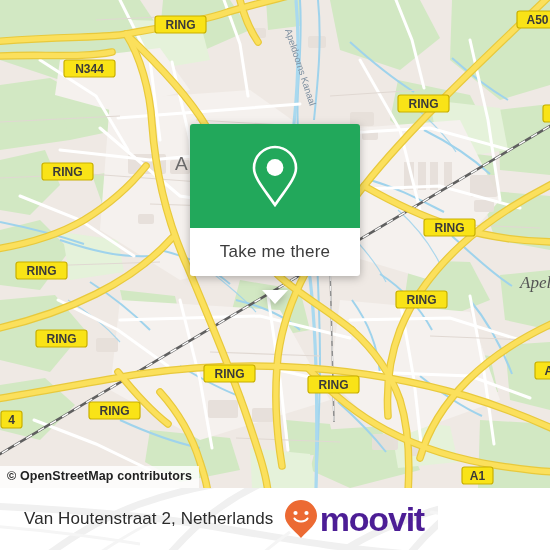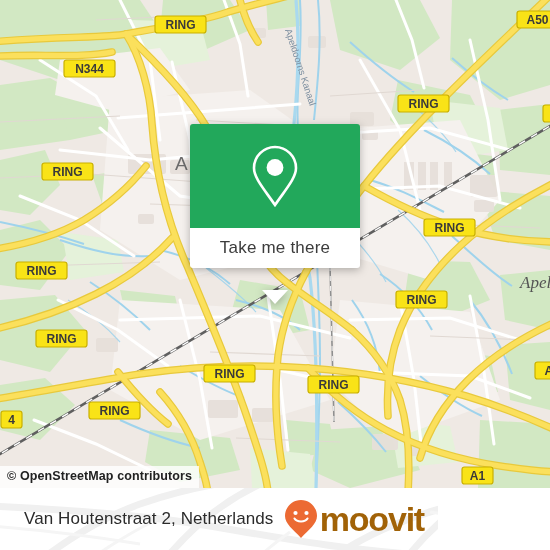--- a/index.html
+++ b/index.html
@@ -32,21 +32,21 @@
   #popup{
     position:absolute;left:190px;top:124px;width:170px;
     filter:drop-shadow(0 2px 4px rgba(0,0,0,0.28));
   }
   #popup-image{
     width:170px;height:104px;
     border-radius:3px 3px 0 0;
     display:flex;align-items:center;justify-content:center;
   }
   #popup-label{
-    width:170px;height:40px;background:#ffffff;
+    width:170px;height:48px;background:#ffffff;
     border-radius:0 0 3px 3px;
     display:flex;align-items:center;justify-content:center;
     font-size:17px;color:#3c3c3c;letter-spacing:0.2px;
   }
   #popup-tail{
     position:absolute;left:72px;top:166px;
     width:0;height:0;
     border-left:13px solid transparent;
     border-right:13px solid transparent;
     border-top:14px solid #ffffff;
@@ -394,17 +394,17 @@
 
     <div id="footer-address">Van Houtenstraat 2, Netherlands</div>
 
     <div id="brand">
       <svg width="34" height="40" viewBox="0 0 34 40">
         <path d="M17 1 C8.2 1 1 8.2 1 17 C1 25 9 30 17 39 C25 30 33 25 33 17 C33 8.2 25.8 1 17 1 Z" fill="#ec6a33"></path>
         <circle cx="11.5" cy="14" r="2.1" fill="#ffffff"></circle>
         <circle cx="22.5" cy="14" r="2.1" fill="#ffffff"></circle>
         <path d="M10.5 19.5 C12.8 23.4 21.2 23.4 23.5 19.5" stroke="#ffffff" stroke-width="2.1" fill="none" stroke-linecap="round"></path>
       </svg>
-      <span id="brand-wordmark" style="color: #a16207;">moovit</span>
+      <span id="brand-wordmark" style="color: #4c1d95;">moovit</span>
     </div>
   </div>
 
 </div>
 
 </body></html>

